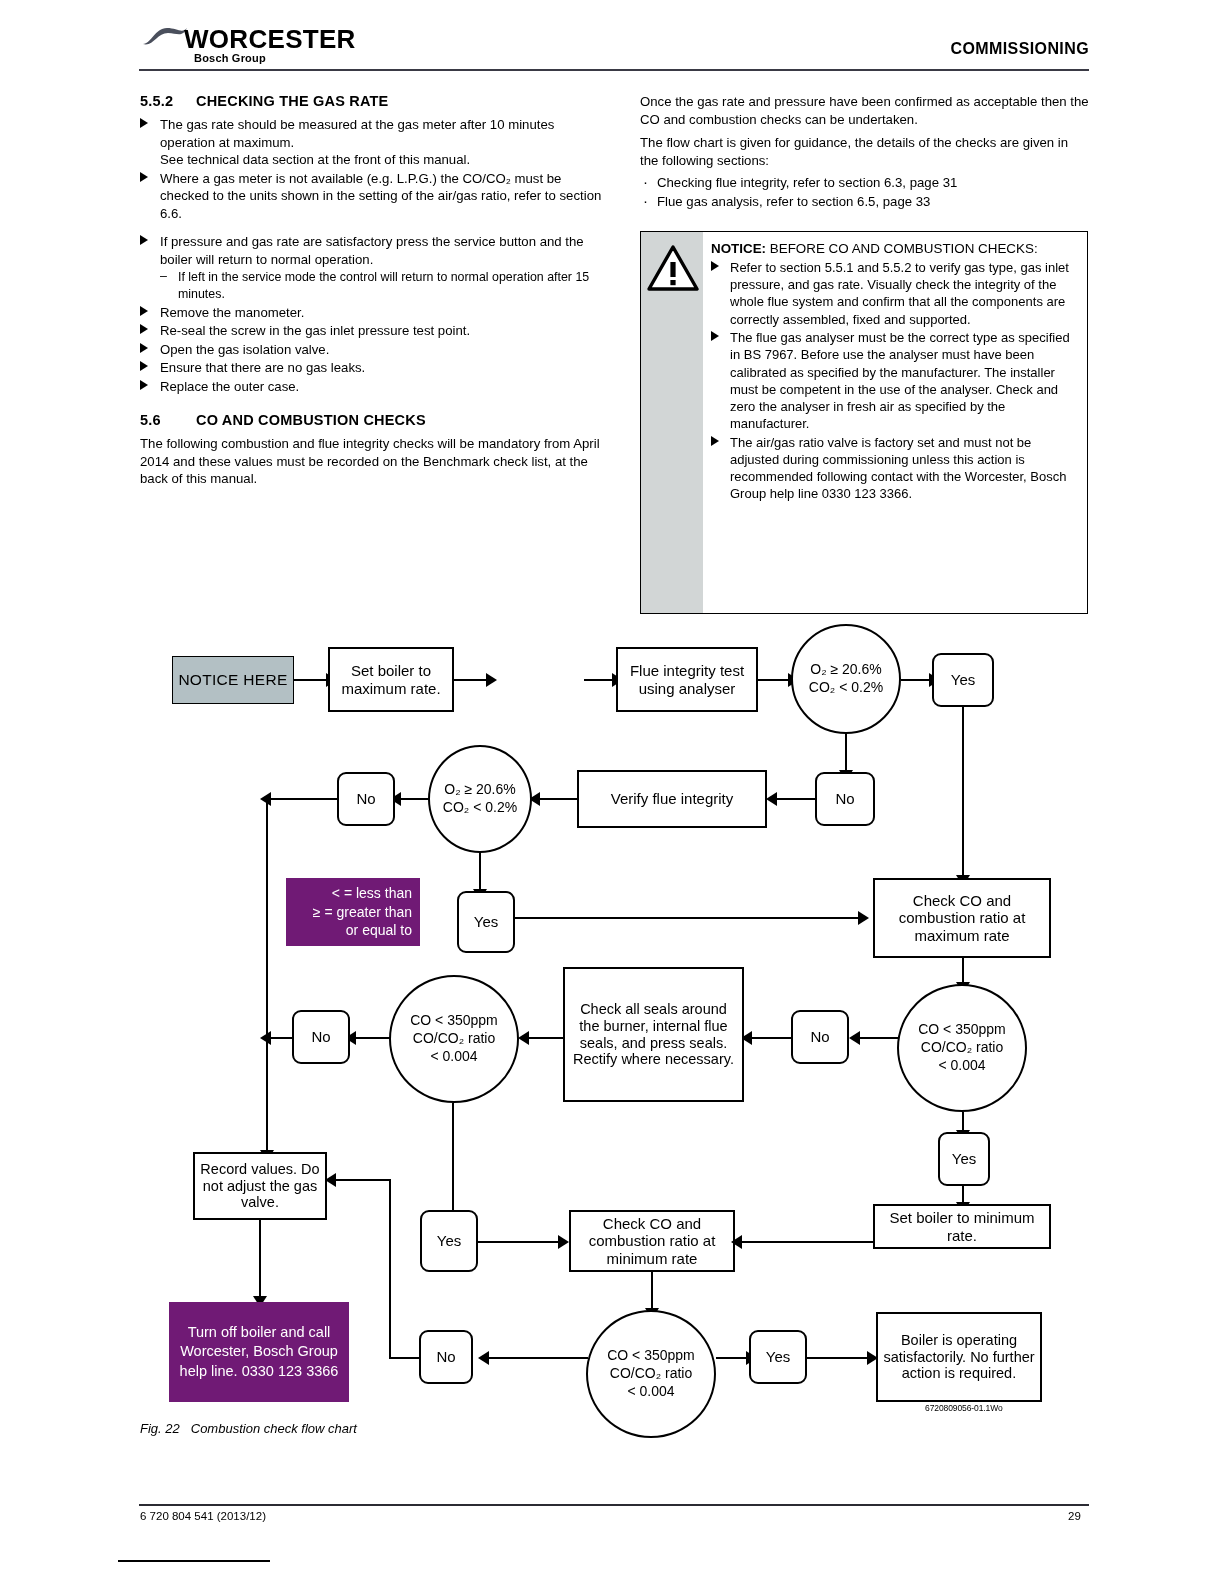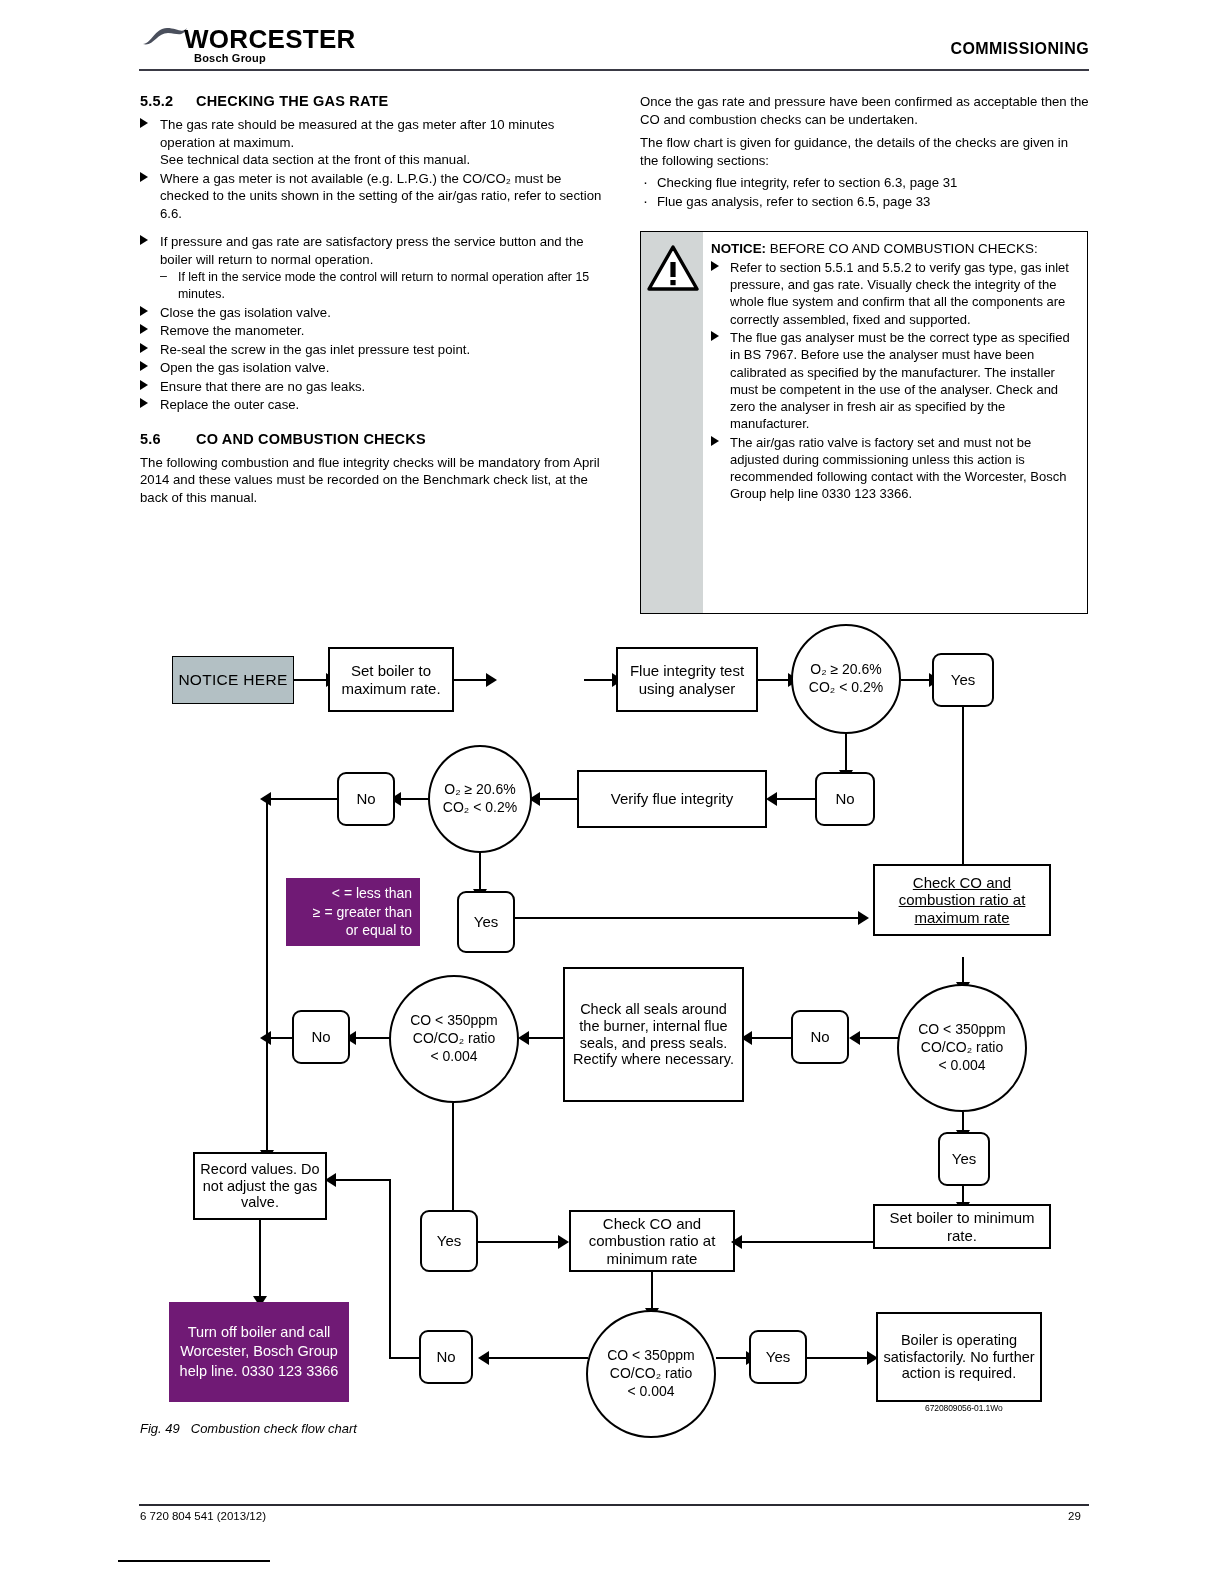--- a/index.html
+++ b/index.html
@@ -173,21 +173,20 @@
       <li><span class="tri"></span>
         <span>If pressure and gas rate are satisfactory press the service button and the boiler will return to normal operation.</span>
         <ul class="dash">
           <li><span class="dash">–</span>
             <span>If left in the service mode the control will return to normal operation after 15 minutes.</span>
           </li>
         </ul>
       </li>
     </ul>
     <ul class="bul">
-      <li><span class="tri"></span><span>Close the gas isolation valve.</span></li>
       <li><span class="tri"></span><span>Remove the manometer.</span></li>
       <li><span class="tri"></span><span>Re-seal the screw in the gas inlet pressure test point.</span></li>
       <li><span class="tri"></span><span>Open the gas isolation valve.</span></li>
       <li><span class="tri"></span><span>Ensure that there are no gas leaks.</span></li>
       <li><span class="tri"></span><span>Replace the outer case.</span></li>
     </ul>
 
     <div class="spacer14"></div>
     <h3 class="sec">
       <span class="num">5.6</span>
@@ -309,21 +308,21 @@
         <span>or equal to</span>
       </div>
     </div>
 
     <div class="ln lnh" style="left:515px; top:305px; width:345px;"></div>
     <div class="arw r" style="left:858px; top:299px;"></div>
 
     <div class="ln lnv" style="left:962px; top:95px; height:172px;"></div>
     <div class="arw d" style="left:956px; top:263px;"></div>
 
-    <div class="node" style="left:873px; top:252px; width:178px; height:72px;text-decoration:underline;">
+    <div class="node" style="left:873px; top:266px; width:178px; height:80px;">
       <span class="inner">Check CO and combustion ratio at maximum rate</span>
     </div>
 
     <div class="ln lnv" style="left:962px; top:345px; height:29px;"></div>
     <div class="arw d" style="left:956px; top:370px;"></div>
 
     <div class="node oval" style="left:897px; top:372px; width:130px; height:128px; font-size:14px;">
       <span class="inner">
         <span>CO &lt; 350ppm</span><br>
         <span>CO/CO₂ ratio</span><br>
@@ -428,20 +427,20 @@
 
     <div class="ln lnv" style="left:259px; top:608px; height:82px;"></div>
     <div class="arw d" style="left:253px; top:684px;"></div>
     <div class="node dark" style="left:169px; top:690px; width:180px; height:100px; font-size:14.5px;">
       <span class="inner">Turn off boiler and call Worcester, Bosch Group help line. 0330 123 3366</span>
     </div>
   </div>
 
   <div class="fig-code">6720809056-01.1Wo</div>
   <div class="fig-cap">
-    <span class="n">Fig. 49</span><span>Combustion check flow chart</span>
+    <span class="n">Fig. 22</span><span>Combustion check flow chart</span>
   </div>
 
   <div class="footer-rule"></div>
   <div class="footer-left">6 720 804 541 (2013/12)</div>
   <div class="footer-right">29</div>
   <div class="bottom-tick"></div>
 </div>
 
 </body></html>

